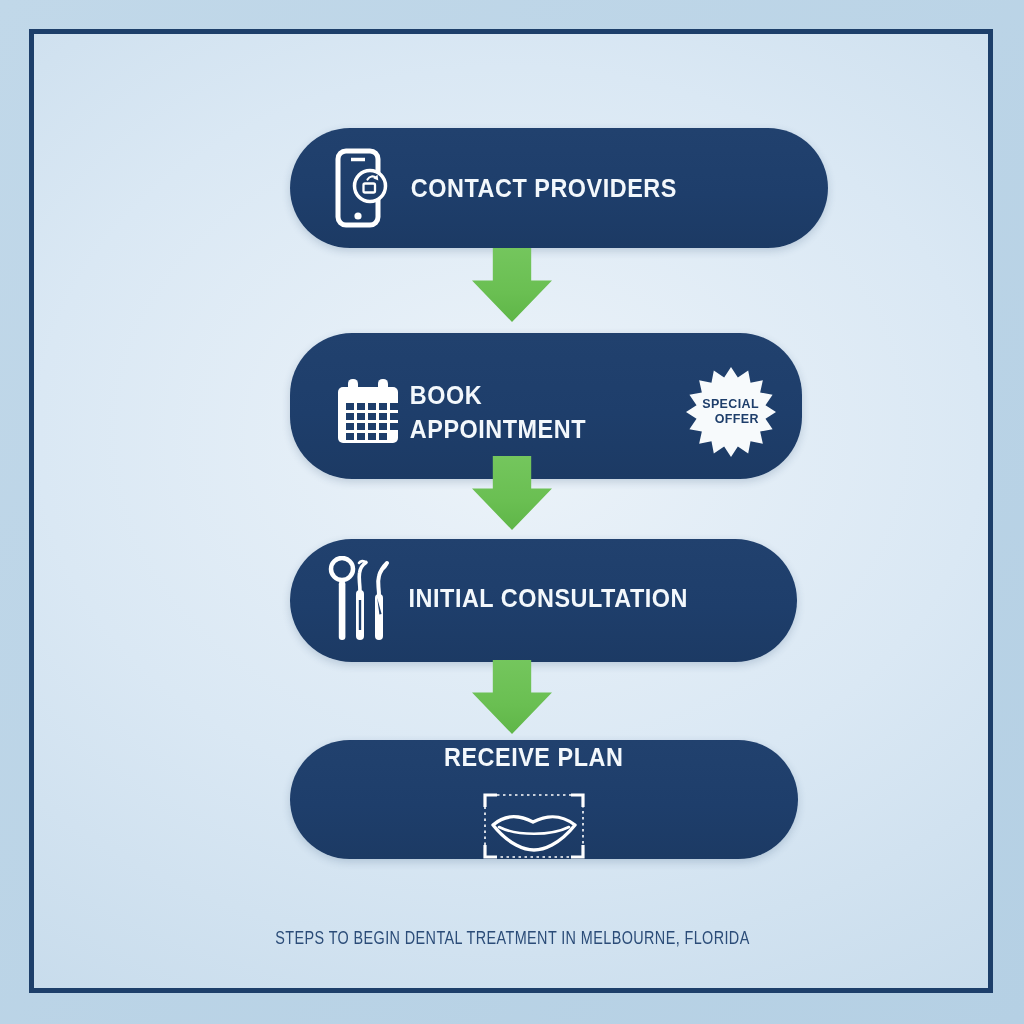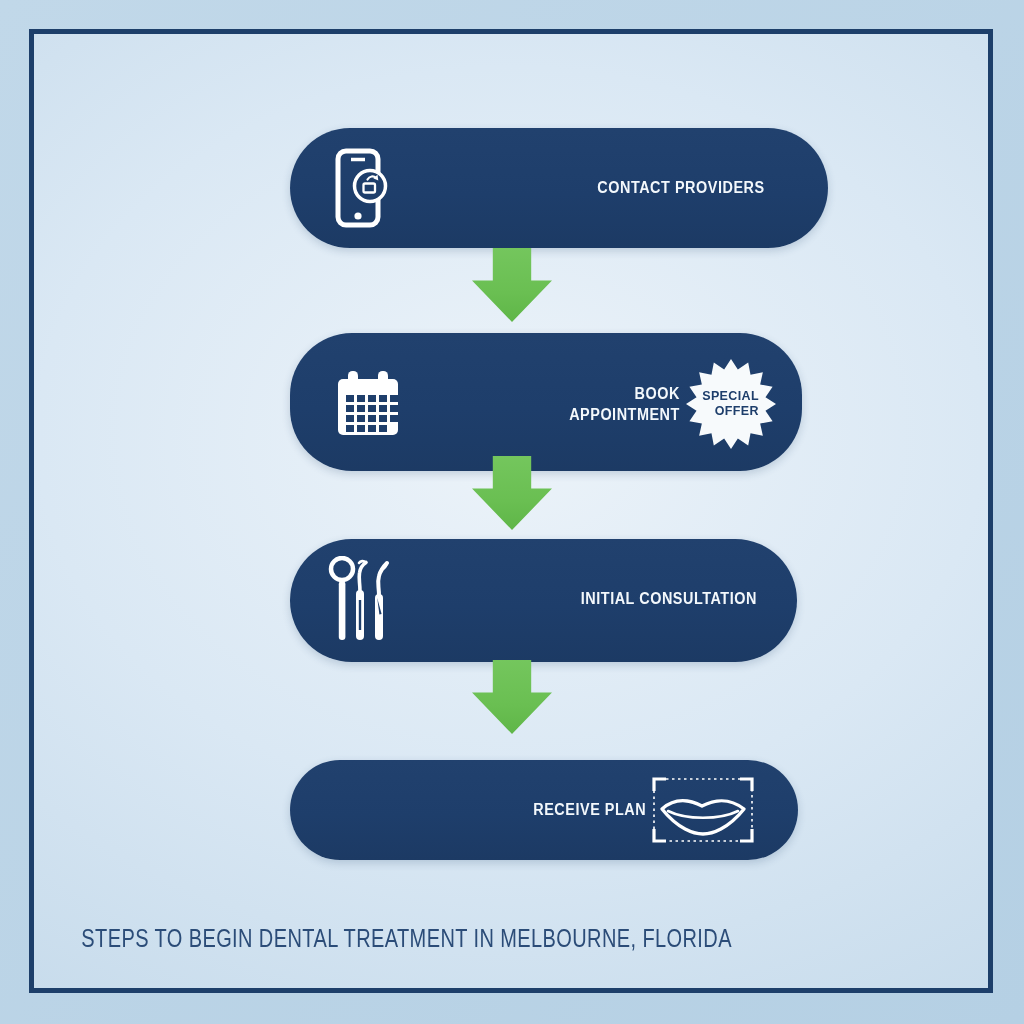--- a/index.html
+++ b/index.html
@@ -15,27 +15,27 @@
     background:radial-gradient(90% 70% at 50% 42%,
       #ecf3f9 0%, var(--c-bg-inner,#dae8f4) 55%, #c8dcec 100%);
   }
   .pill{
     position:absolute;left:290px;width:440px;border-radius:62px;
     background:linear-gradient(180deg,#21416e 0%,var(--c-pill,#1e3e6b) 55%,#1c3a64 100%);
     display:flex;align-items:center;
     box-shadow:0 3px 8px rgba(29,63,106,.20);
   }
   .pill-1{top:128px;height:120px;padding:0 54px 0 44px;}
-  .pill-2{top:333px;height:134px;padding:4px 26px 0 46px;}
+  .pill-2{top:333px;height:134px;padding:12px 26px 0 46px;}
   .pill-3{top:539px;height:119px;padding:0 30px 4px 37px;}
-  .pill-4{top:760px;height:100px;padding:0 44px 0 24px;}
+  .pill-4{top:740px;height:119px;padding:0 44px 0 24px;flex-direction:column;}
   .icon-slot{flex:0 0 auto;display:flex;align-items:center;justify-content:center;}
   .label{
-    flex:1;text-align:right;color:var(--c-label,#f3f8fc);
-    font-weight:bold;font-size:16px;letter-spacing:.6px;line-height:1.32;
+    flex:1;text-align:left;color:var(--c-label,#f3f8fc);
+    font-weight:bold;font-size:26px;letter-spacing:.6px;line-height:1.32;
   }
   .label>span{display:inline-block;transform:scaleX(.9);white-space:pre-line;}
   .offer-badge{
     flex:0 0 90px;height:90px;background:var(--c-badge,#f7fafc);
     display:flex;align-items:center;justify-content:center;text-align:right;
     clip-path:polygon(50% 0%,57.6% 11.7%,69.1% 3.8%,71.7% 17.6%,85.4% 14.6%,
       82.4% 28.3%,96.2% 30.9%,88.3% 42.4%,100% 50%,88.3% 57.6%,96.2% 69.1%,
       82.4% 71.7%,85.4% 85.4%,71.7% 82.4%,69.1% 96.2%,57.6% 88.3%,50% 100%,
       42.4% 88.3%,30.9% 96.2%,28.3% 82.4%,14.6% 85.4%,17.6% 71.7%,3.8% 69.1%,
       11.7% 57.6%,0% 50%,11.7% 42.4%,3.8% 30.9%,17.6% 28.3%,14.6% 14.6%,
@@ -47,22 +47,22 @@
   }
   .arrow{
     position:absolute;left:472px;width:80px;height:74px;
     background:linear-gradient(180deg,#74c65d 0%,var(--c-arrow,#6abf52) 60%,#5fb648 100%);
     clip-path:polygon(26% 0,74% 0,74% 44%,100% 44%,50% 100%,0 44%,26% 44%);
   }
   .arrow-1{top:248px;}
   .arrow-2{top:456px;}
   .arrow-3{top:660px;}
   .caption{
-    position:absolute;left:0;right:0;top:923px;
-    color:var(--c-caption,#2b4c78);font-size:25px;letter-spacing:.5px;line-height:30px;
+    position:absolute;left:0;right:0;top:923px;text-align:center;
+    color:var(--c-caption,#2b4c78);font-size:18px;letter-spacing:.5px;line-height:30px;
   }
   .caption>span{display:inline-block;transform:scaleX(.8);}
   svg{display:block;}
 </style>
 </head>
 <body>
 
 <div class="canvas">
 
   <div class="frame"></div>

